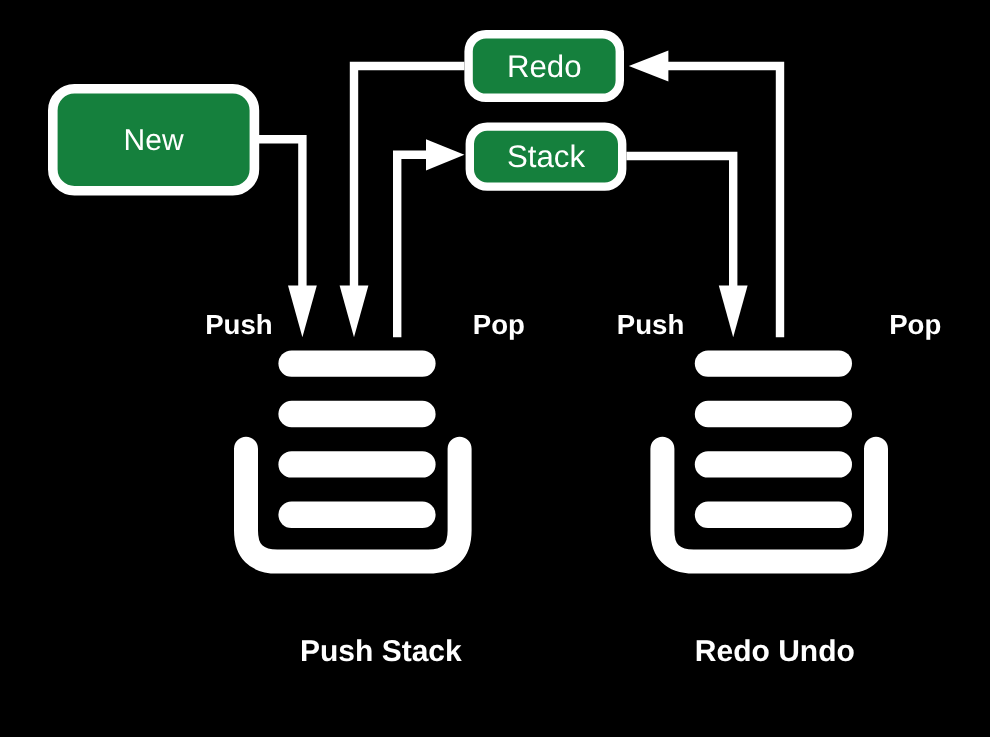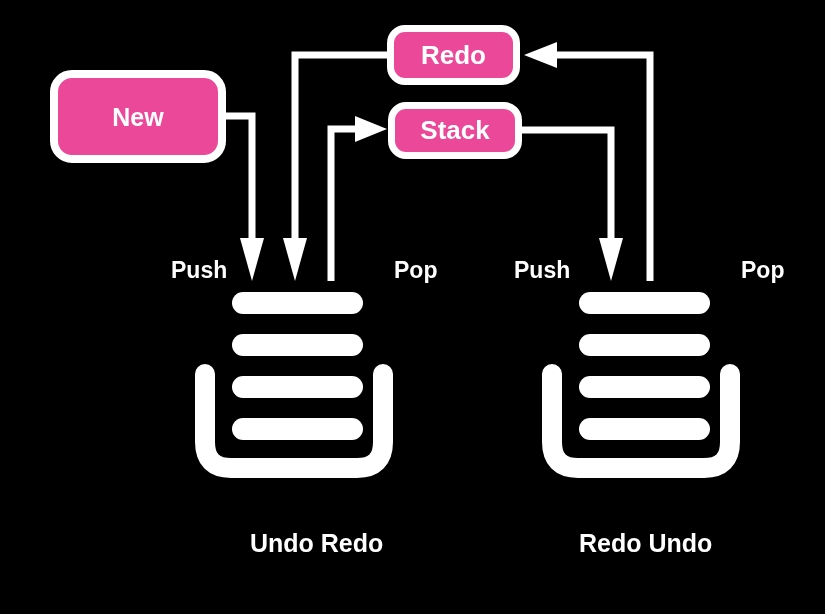--- a/index.html
+++ b/index.html
@@ -28,31 +28,31 @@
   }
   .head {
     fill: #ffffff;
     stroke: none;
   }
   .node {
     position: absolute;
     box-sizing: border-box;
     border: 7px solid #ffffff;
     border-radius: 18px;
-    background: #ec4899;
+    background: #15803d;
     color: #ffffff;
     display: flex;
     flex-direction: column;
     align-items: center;
     justify-content: center;
-    font-weight: 700;
+    font-weight: 400;
     text-align: center;
   }
   .node-new-command {
-    left: 50px;
+    left: 40px;
     top: 70px;
     width: 176px;
     height: 93px;
     border-width: 8px;
     border-radius: 22px;
     font-size: 25px;
     line-height: 28px;
   }
   .node-redo {
     left: 387px;
@@ -147,16 +147,16 @@
 
   <div class="node node-undo">
     <span>Stack</span>
   </div>
 
   <div class="op-label op-push-left">Push</div>
   <div class="op-label op-pop-left">Pop</div>
   <div class="op-label op-push-right">Push</div>
   <div class="op-label op-pop-right">Pop</div>
 
-  <div class="stack-label stack-label-undo">Undo Redo</div>
+  <div class="stack-label stack-label-undo">Push Stack</div>
   <div class="stack-label stack-label-redo">Redo Undo</div>
 
 </div>
 
 </body></html>

